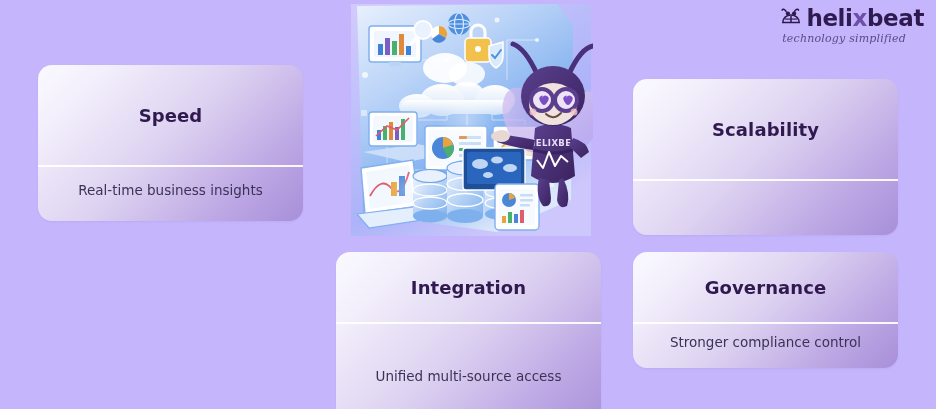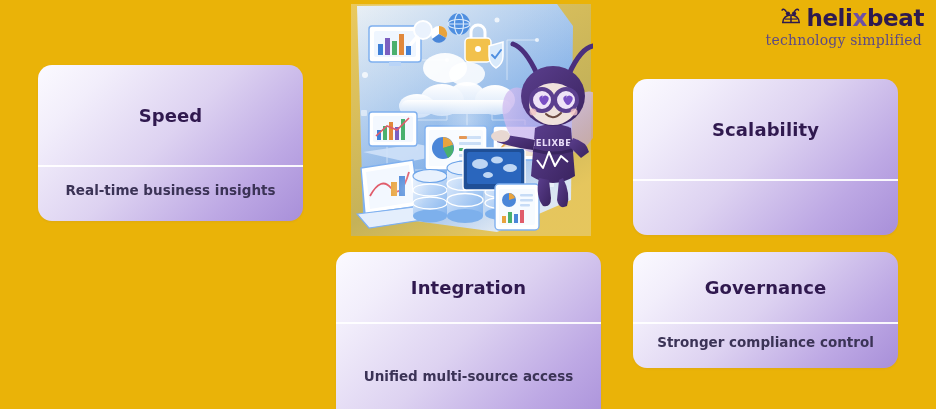--- a/index.html
+++ b/index.html
@@ -12,21 +12,21 @@
     height: 409px;
     overflow: hidden;
     font-family: "Liberation Sans", sans-serif;
     position: relative;
   }
 
   #stage {
     position: relative;
     width: 936px;
     height: 409px;
-    background: #eab308;
+    background: #c4b5fd;
   }
 
   
   .logo-wrap {
     position: absolute;
     top: 6px;
     right: 12px;
     display: flex;
     flex-direction: column;
     align-items: flex-end;
@@ -41,23 +41,24 @@
   .logo-text {
     font-family: "DejaVu Sans", sans-serif;
     font-size: 23px;
     font-weight: 700;
     color: #2e1a4f;
     letter-spacing: -0.4px;
   }
   .logo-text .x-accent { color: #6c4fa8; }
   .logo-tagline {
     margin-top: 2px;
-    margin-right: 2px;
+    margin-right: 18px;
     font-family: "DejaVu Serif", serif;
-    font-size: 14px;
+    font-style: italic;
+    font-size: 11px;
     color: #5d4a86;
     letter-spacing: 0.2px;
   }
 
   
   .card {
     position: absolute;
     border-radius: 14px;
     overflow: hidden;
     background: linear-gradient(135deg,
@@ -97,21 +98,21 @@
     font-family: "DejaVu Sans", sans-serif;
     font-size: 18px;
     font-weight: 700;
     color: #30194f;
     text-align: center;
     letter-spacing: 0.1px;
   }
   .card-body {
     font-family: "DejaVu Sans", sans-serif;
     font-size: 13.5px;
-    font-weight: 700;
+    font-weight: 400;
     color: #3b3356;
     text-align: right;
     line-height: 1.42;
   }
 
   
   #card-speed       { left: 38px;  top: 65px;  width: 265px; height: 156px; }
   #card-scalability { left: 633px; top: 79px;  width: 265px; height: 156px; }
   #card-savings     { left: 38px;  top: 252px; width: 265px; height: 146px; }
   #card-integration { left: 336px; top: 252px; width: 265px; height: 184px; }

